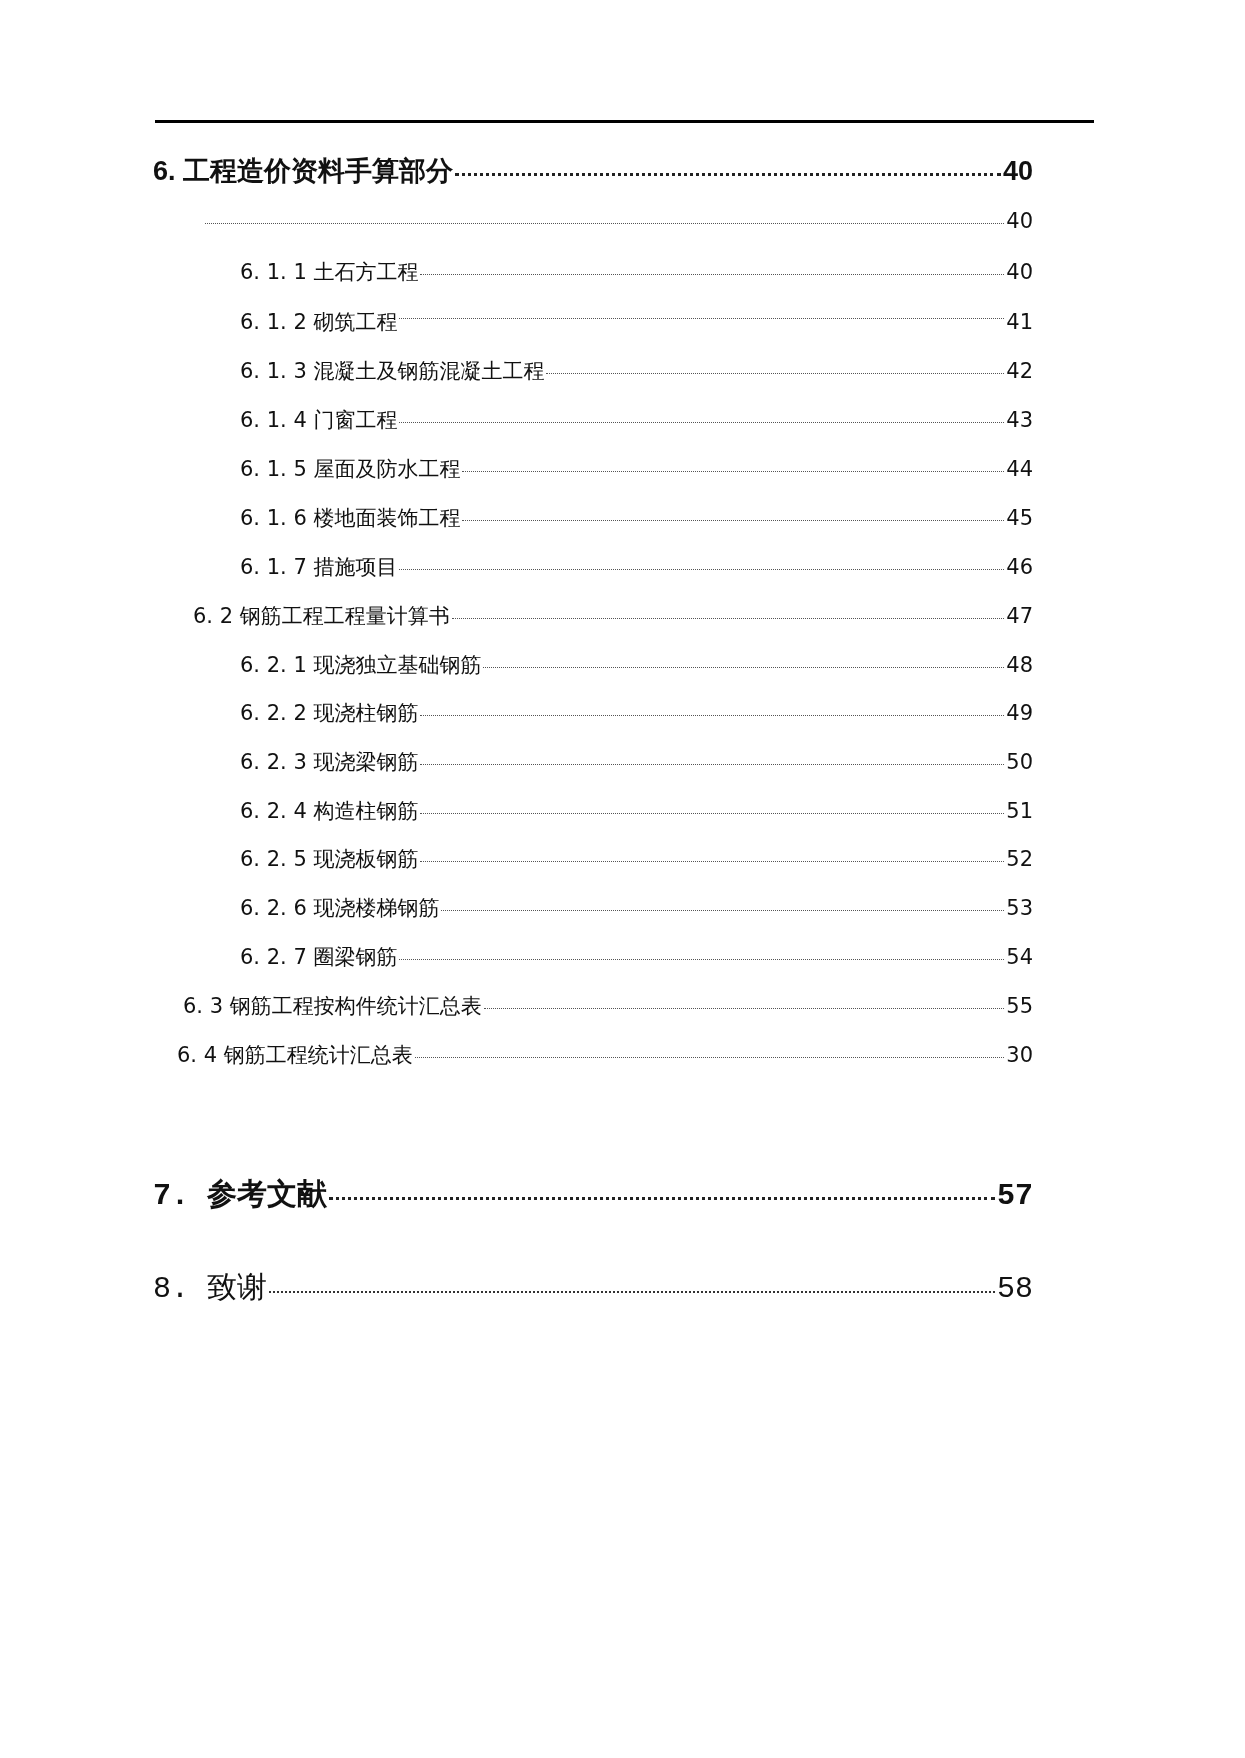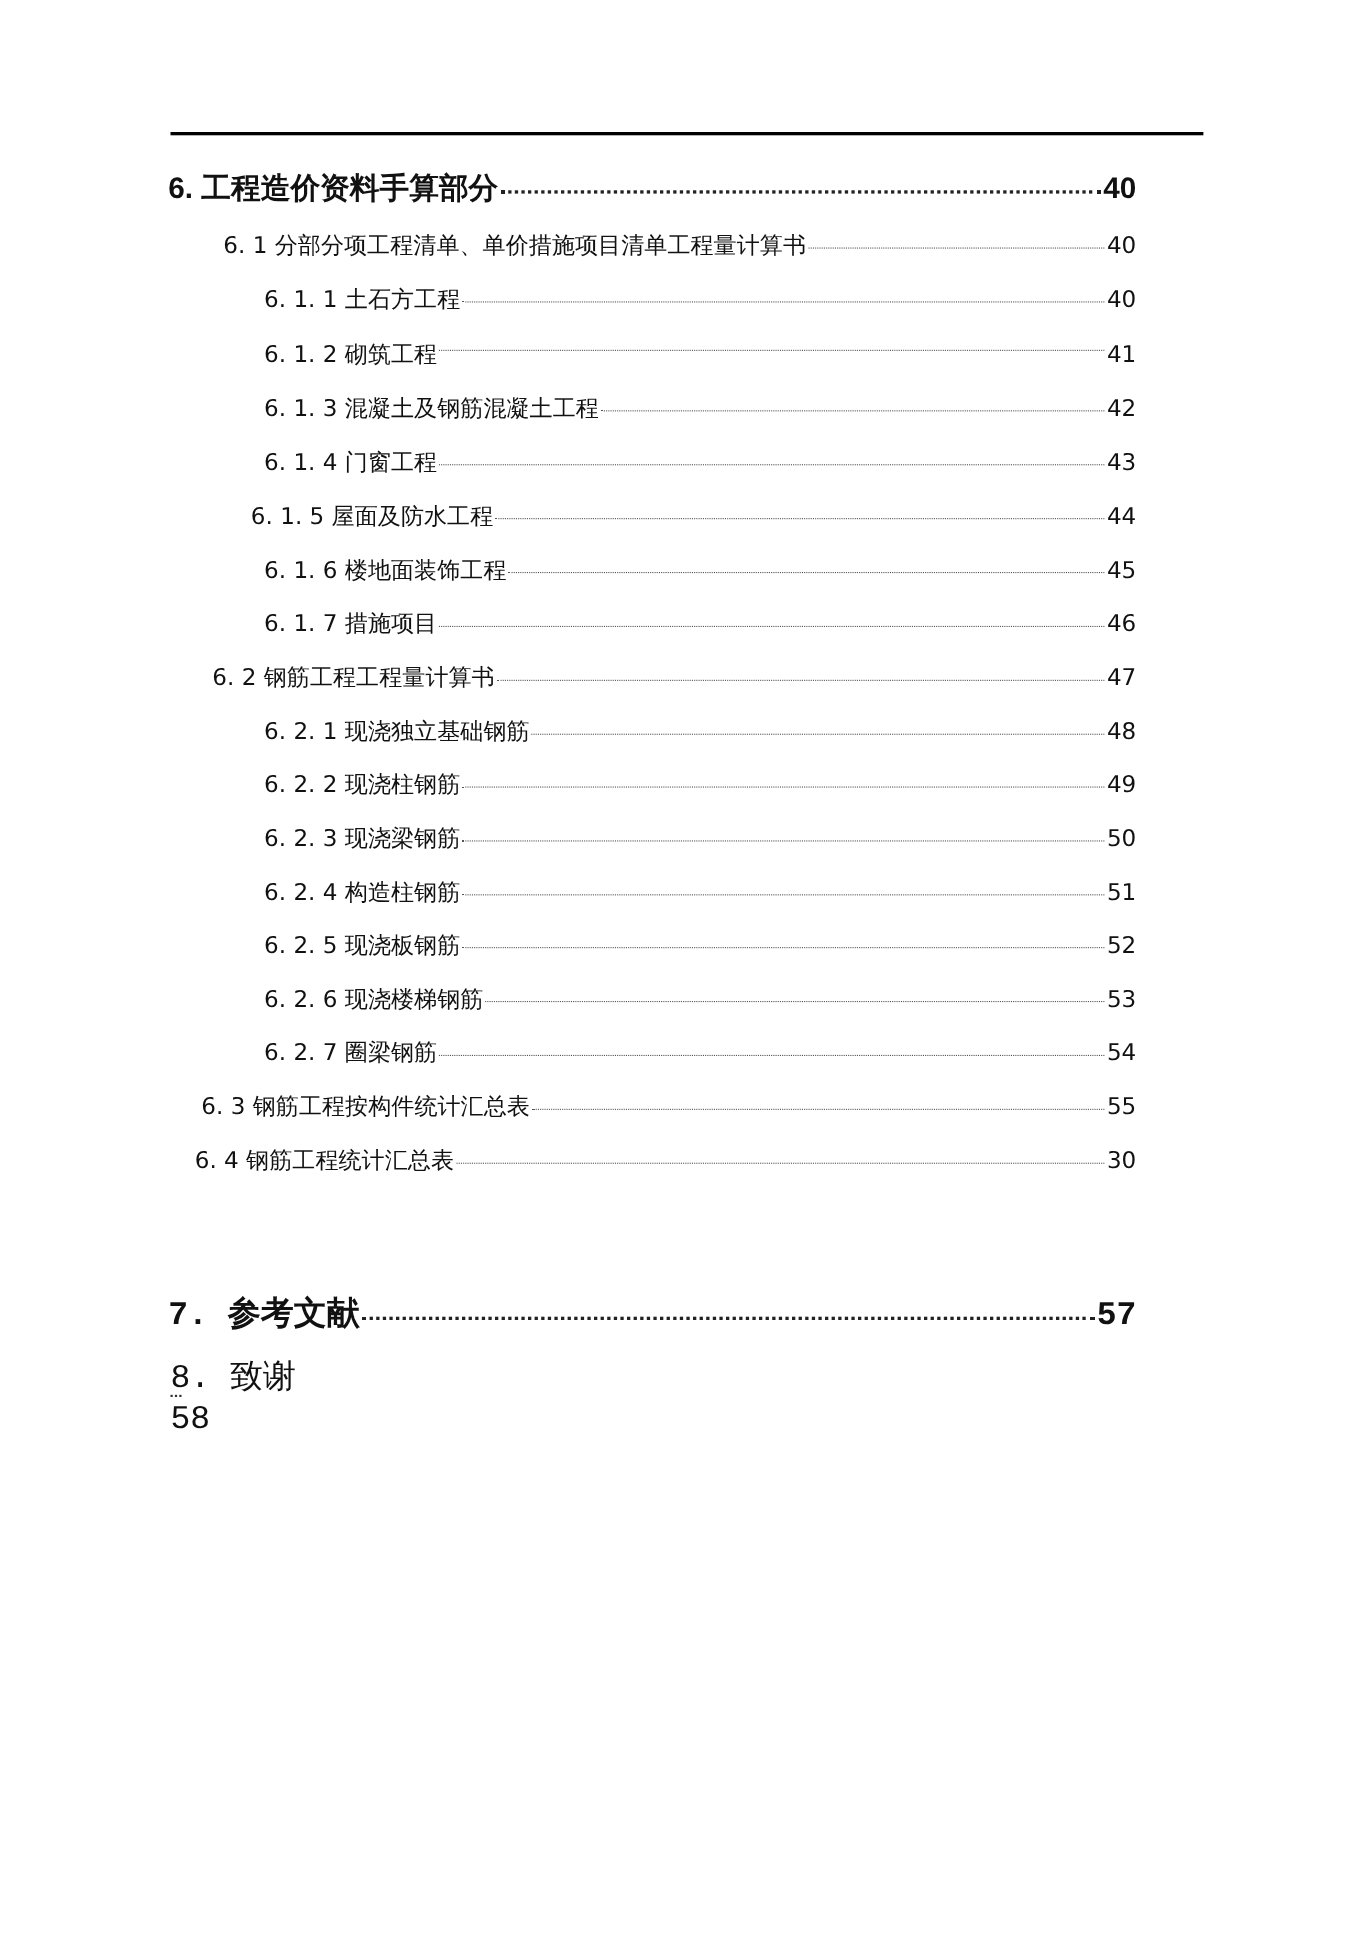--- a/index.html
+++ b/index.html
@@ -22,21 +22,20 @@
 <body>
 
 <div class="rule"></div>
 <div id="toc">
     <div class="toc-row lvl-h1" style="left: 153px; top: 153px;">
       <span class="label">6.  工程造价资料手算部分</span>
       <span class="leader"></span>
       <span class="page">40</span>
     </div>
     <div class="toc-row lvl-h2" style="left: 203px; top: 209px;">
-      <span class="label">6. 1 分部分项工程清单、单价措施项目清单工程量计算书</span>
       <span class="leader"></span>
       <span class="page">40</span>
     </div>
     <div class="toc-row lvl-h3" style="left: 240px; top: 258px;">
       <span class="label">6. 1. 1 土石方工程</span>
       <span class="leader"></span>
       <span class="page">40</span>
     </div>
     <div class="toc-row lvl-h3" style="left: 240px; top: 308px; align-items: center;">
       <span class="label">6. 1. 2 砌筑工程</span>
@@ -46,21 +45,21 @@
     <div class="toc-row lvl-h3" style="left: 240px; top: 357px;">
       <span class="label">6. 1. 3 混凝土及钢筋混凝土工程</span>
       <span class="leader"></span>
       <span class="page">42</span>
     </div>
     <div class="toc-row lvl-h3" style="left: 240px; top: 406px;">
       <span class="label">6. 1. 4 门窗工程</span>
       <span class="leader"></span>
       <span class="page">43</span>
     </div>
-    <div class="toc-row lvl-h3" style="left: 228px; top: 455px;">
+    <div class="toc-row lvl-h3" style="left: 240px; top: 455px;">
       <span class="label">6. 1. 5 屋面及防水工程</span>
       <span class="leader"></span>
       <span class="page">44</span>
     </div>
     <div class="toc-row lvl-h3" style="left: 240px; top: 504px;">
       <span class="label">6. 1. 6 楼地面装饰工程</span>
       <span class="leader"></span>
       <span class="page">45</span>
     </div>
     <div class="toc-row lvl-h3" style="left: 240px; top: 553px;">
@@ -116,18 +115,18 @@
     <div class="toc-row lvl-h2" style="left: 177px; top: 1041px;">
       <span class="label">6. 4 钢筋工程统计汇总表</span>
       <span class="leader"></span>
       <span class="page">30</span>
     </div>
     <div class="toc-row lvl-end bold" style="left: 153px; top: 1131px;">
       <span class="label">7. 参考文献</span>
       <span class="leader"></span>
       <span class="page">57</span>
     </div>
-    <div class="toc-row lvl-end" style="left: 153px; top: 1188px; flex-direction: column;">
+    <div class="toc-row lvl-end" style="left: 153px; top: 1224px;">
       <span class="label">8. 致谢</span>
       <span class="leader"></span>
       <span class="page">58</span>
     </div>
   </div>
 
 </body></html>

